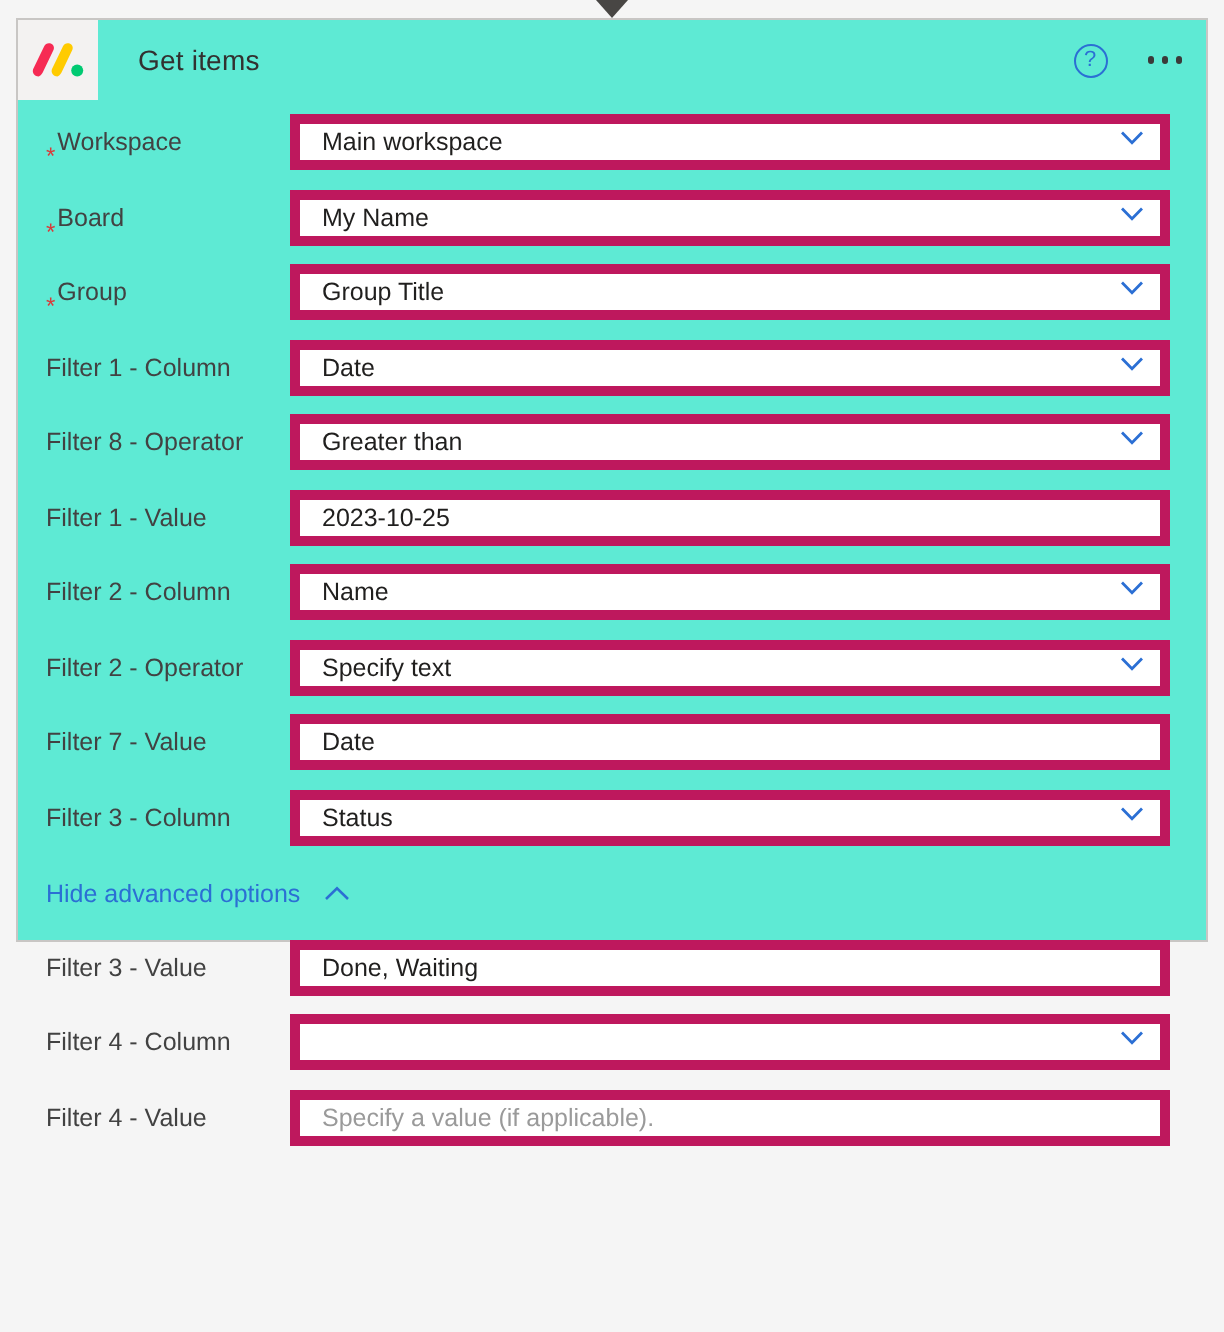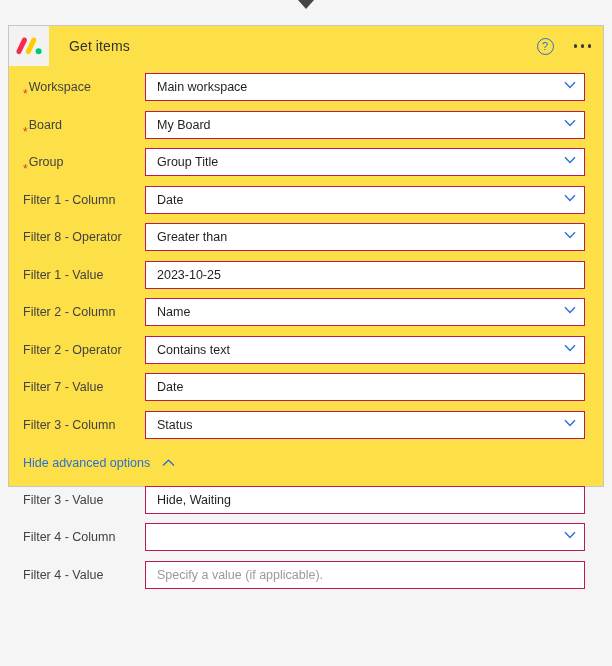--- a/index.html
+++ b/index.html
@@ -28,24 +28,23 @@
     border-top: 9px solid #484644;
   }
 
   
   .card {
     position: absolute;
     left: 8px;
     top: 9px;
     width: 596px;
     height: 462px;
-    background: #fde047;
+    background: #5eead4;
     border: 1px solid #c8c6c4;
     box-sizing: border-box;
-    margin-top: 16px;
   }
 
   
   .card-header {
     position: relative;
     height: 40px;
     display: flex;
     align-items: center;
   }
   .logo-block {
@@ -124,21 +123,21 @@
   .req-star {
     color: #d93a3a;
     font-size: 12px;
     margin-right: 1px;
     vertical-align: text-top;
   }
   .field {
     position: relative;
     width: 440px;
     height: 28px;
-    border: 1px solid #be185d;
+    border: 5px solid #be185d;
     background: #ffffff;
     box-sizing: border-box;
     display: flex;
     align-items: center;
     cursor: text;
   }
   .field-text {
     padding-left: 11px;
     font-size: 12.5px;
     color: #201f1e;
@@ -209,21 +208,21 @@
             <span class="chevron">
               <svg width="12" height="8" viewBox="0 0 12 8">
                 <polyline points="1,1.3 6,6.4 11,1.3" fill="none" stroke="#2b6fd4" stroke-width="1.4"></polyline>
               </svg>
             </span>
           </div>
         </div>
         <div class="row">
           <div class="row-label"><span class="req-star">*</span><span>Board</span></div>
           <div class="field">
-            <span class="field-text">My Board</span>
+            <span class="field-text">My Name</span>
             <span class="chevron">
               <svg width="12" height="8" viewBox="0 0 12 8">
                 <polyline points="1,1.3 6,6.4 11,1.3" fill="none" stroke="#2b6fd4" stroke-width="1.4"></polyline>
               </svg>
             </span>
           </div>
         </div>
         <div class="row">
           <div class="row-label"><span class="req-star">*</span><span>Group</span></div>
           <div class="field">
@@ -270,21 +269,21 @@
             <span class="chevron">
               <svg width="12" height="8" viewBox="0 0 12 8">
                 <polyline points="1,1.3 6,6.4 11,1.3" fill="none" stroke="#2b6fd4" stroke-width="1.4"></polyline>
               </svg>
             </span>
           </div>
         </div>
         <div class="row">
           <div class="row-label"><span>Filter 2 - Operator</span></div>
           <div class="field">
-            <span class="field-text">Contains text</span>
+            <span class="field-text">Specify text</span>
             <span class="chevron">
               <svg width="12" height="8" viewBox="0 0 12 8">
                 <polyline points="1,1.3 6,6.4 11,1.3" fill="none" stroke="#2b6fd4" stroke-width="1.4"></polyline>
               </svg>
             </span>
           </div>
         </div>
         <div class="row">
           <div class="row-label"><span>Filter 7 - Value</span></div>
           <div class="field">
@@ -300,21 +299,21 @@
                 <polyline points="1,1.3 6,6.4 11,1.3" fill="none" stroke="#2b6fd4" stroke-width="1.4"></polyline>
               </svg>
             </span>
           </div>
         </div>
         <div class="row">
         </div>
         <div class="row">
           <div class="row-label"><span>Filter 3 - Value</span></div>
           <div class="field">
-            <span class="field-text">Hide, Waiting</span>
+            <span class="field-text">Done, Waiting</span>
           </div>
         </div>
         <div class="row">
           <div class="row-label"><span>Filter 4 - Column</span></div>
           <div class="field">
             <span class="chevron">
               <svg width="12" height="8" viewBox="0 0 12 8">
                 <polyline points="1,1.3 6,6.4 11,1.3" fill="none" stroke="#2b6fd4" stroke-width="1.4"></polyline>
               </svg>
             </span>

